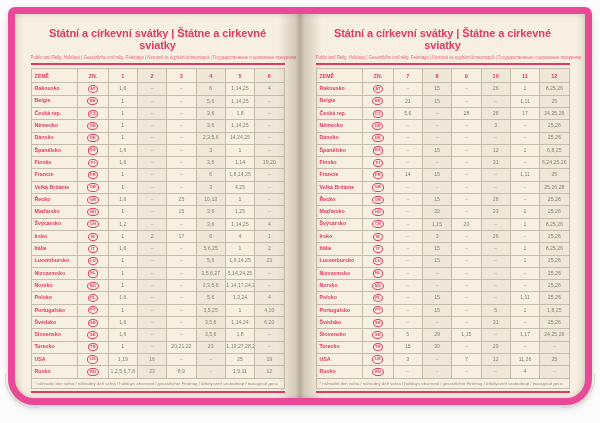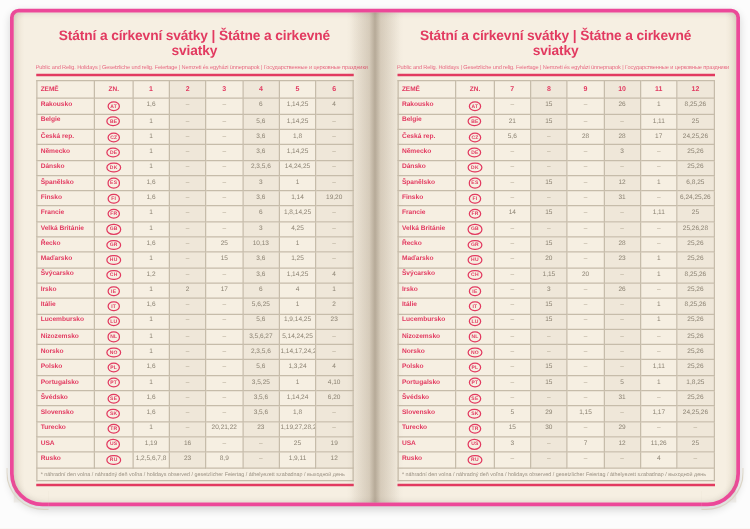--- a/index.html
+++ b/index.html
@@ -5,21 +5,21 @@
   :root{
     --accent:#e23a60; --page:#f6efe2; --grid:#c6bcaa; --txt:#8b8272; --dash:#aaa08c;
   }
   *{margin:0;padding:0;box-sizing:border-box;}
   html,body{width:600px;height:423px;overflow:hidden;}
   body{background:#fcfcfc;font-family:"Liberation Sans",sans-serif;position:relative;}
   .stage{position:absolute;inset:0;}
   .book{
     position:absolute;left:8px;right:8px;top:7px;bottom:18px;
     background:var(--page);
-    border:3px solid #ec4899;
+    border:7px solid #ec4899;
     border-radius:7px 7px 26px 26px;
     box-shadow:0 3px 7px rgba(0,0,0,.16),
       inset 4px 0 6px -3px rgba(0,0,0,.10),
       inset -4px 0 6px -3px rgba(0,0,0,.10),
       inset 0 4px 6px -3px rgba(0,0,0,.07),
       inset 0 -4px 6px -3px rgba(0,0,0,.07);
     display:flex;
   }
   .page{position:relative;width:50%;height:100%;padding-top:13px;}
   .page.left{background:linear-gradient(to right,rgba(160,135,95,.12) 0,rgba(0,0,0,0) 3%,rgba(0,0,0,0) 93%,rgba(110,85,55,.18) 100%);}

